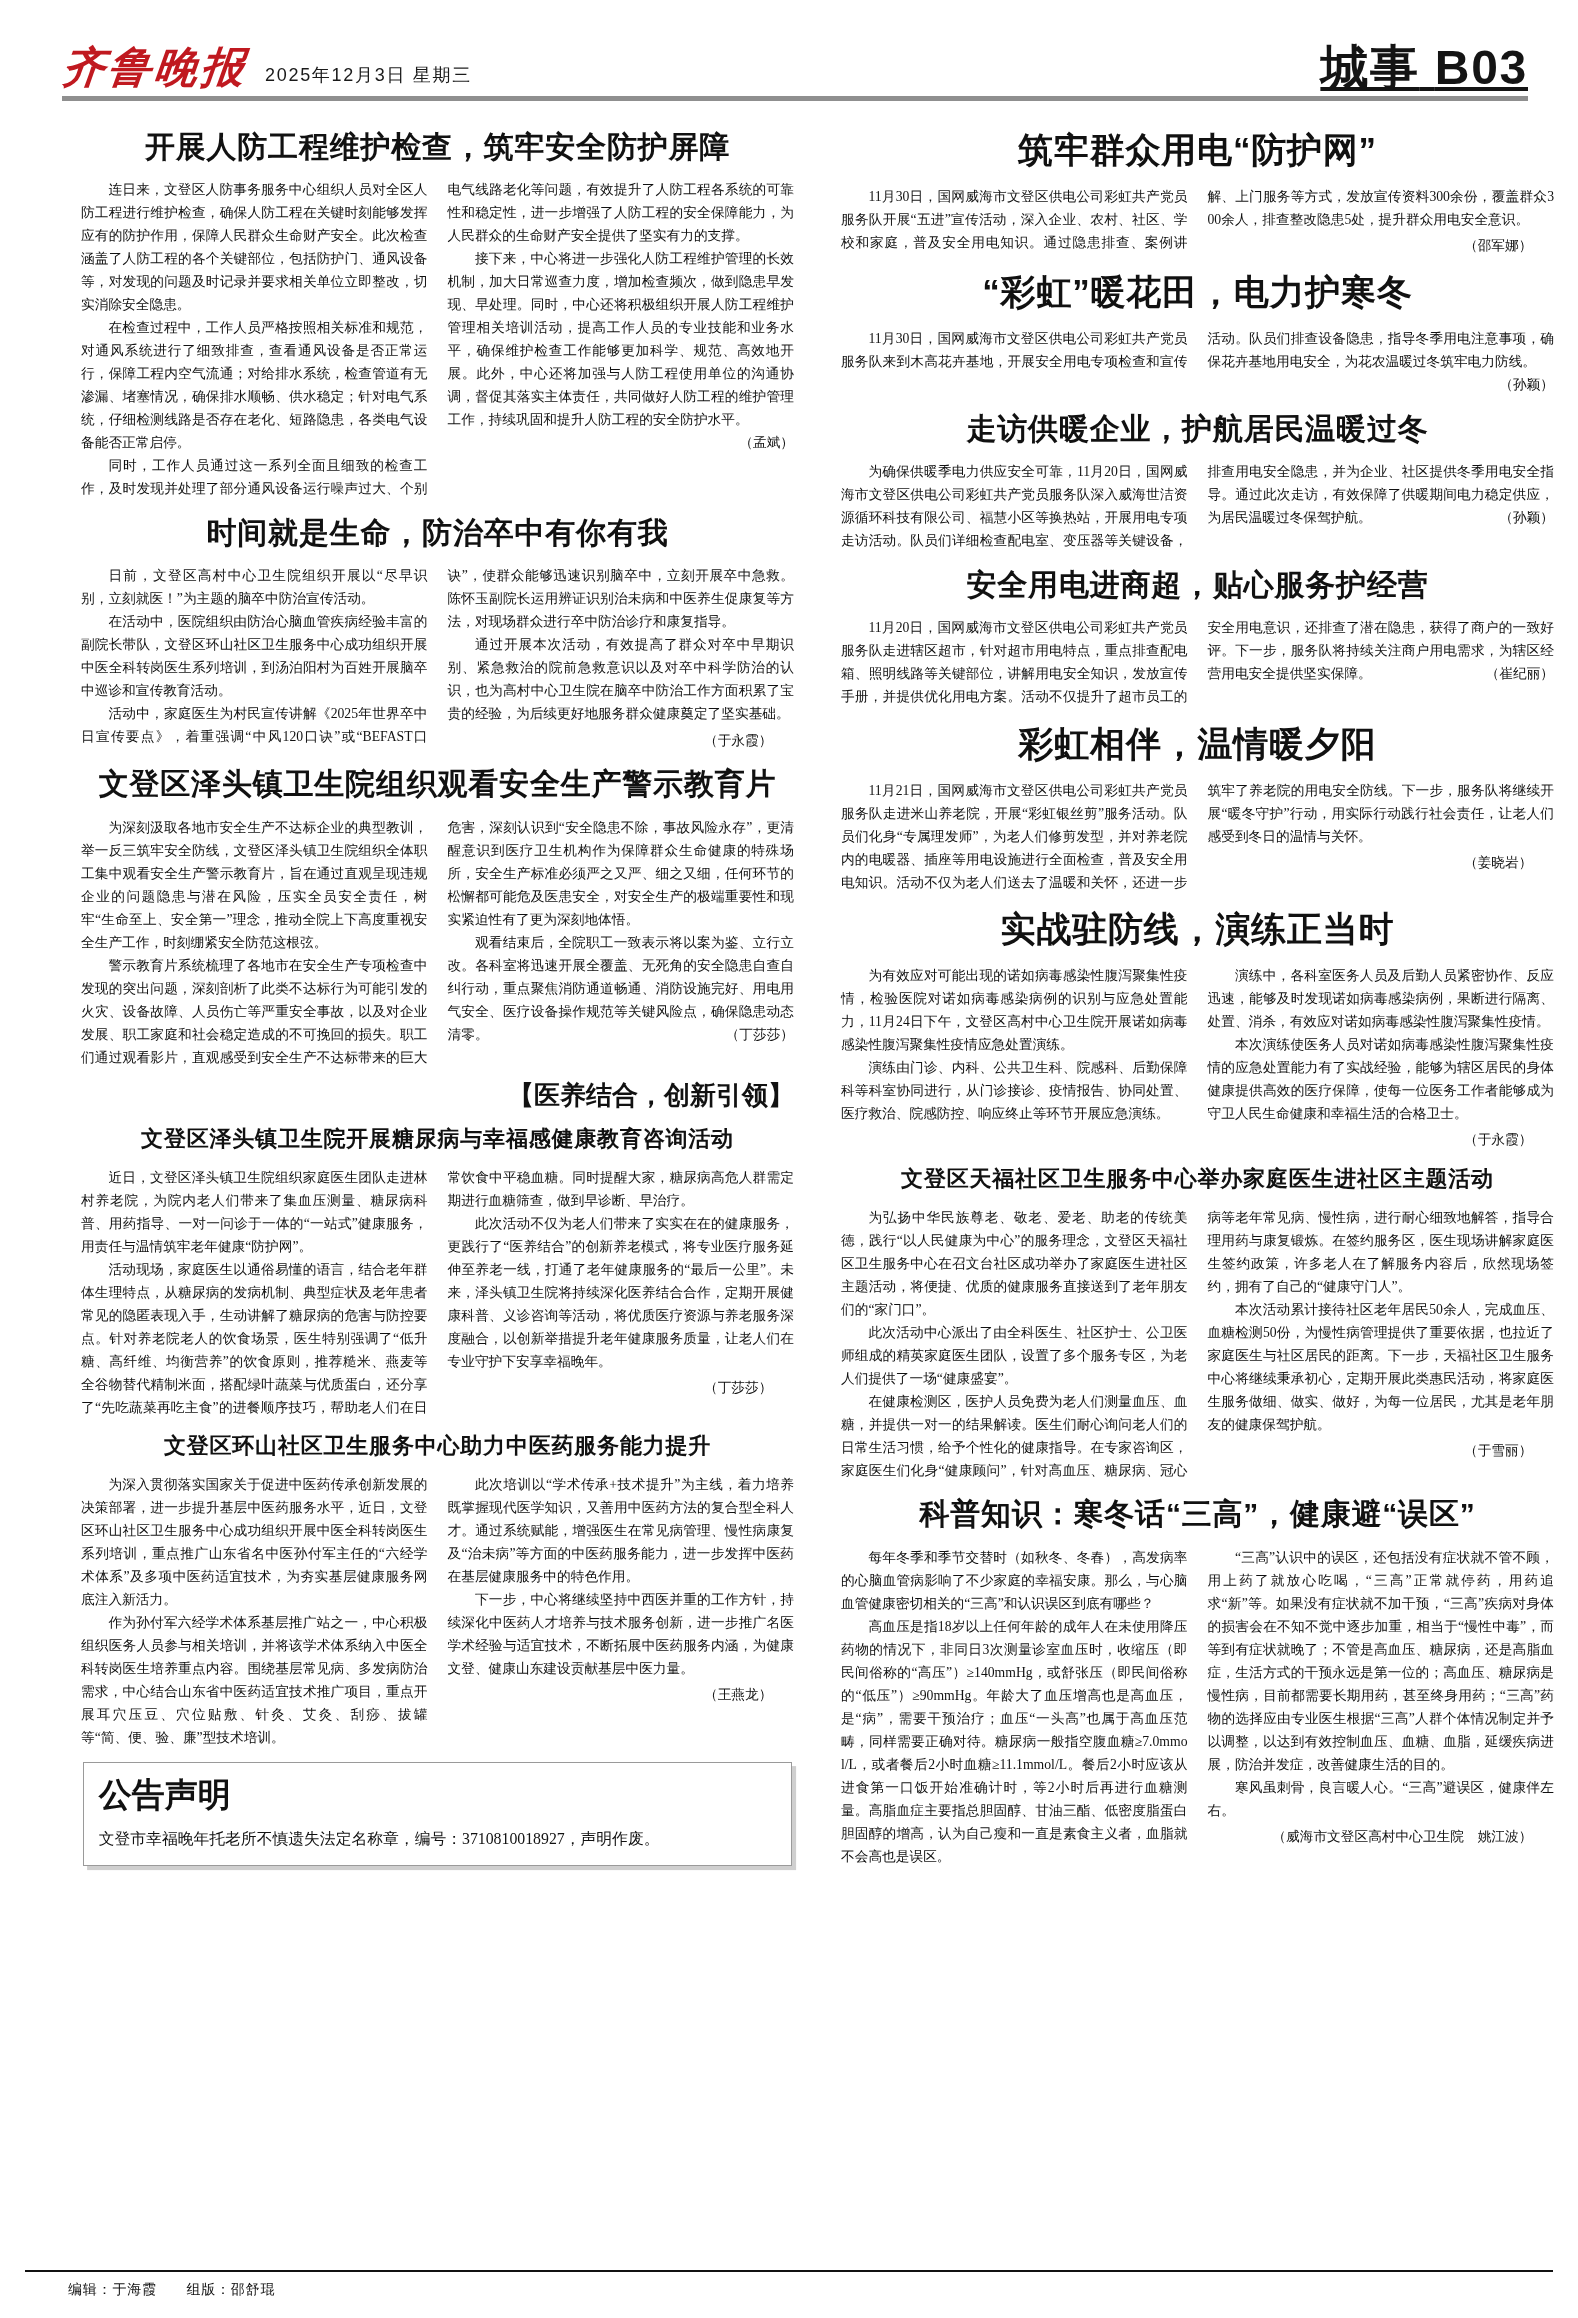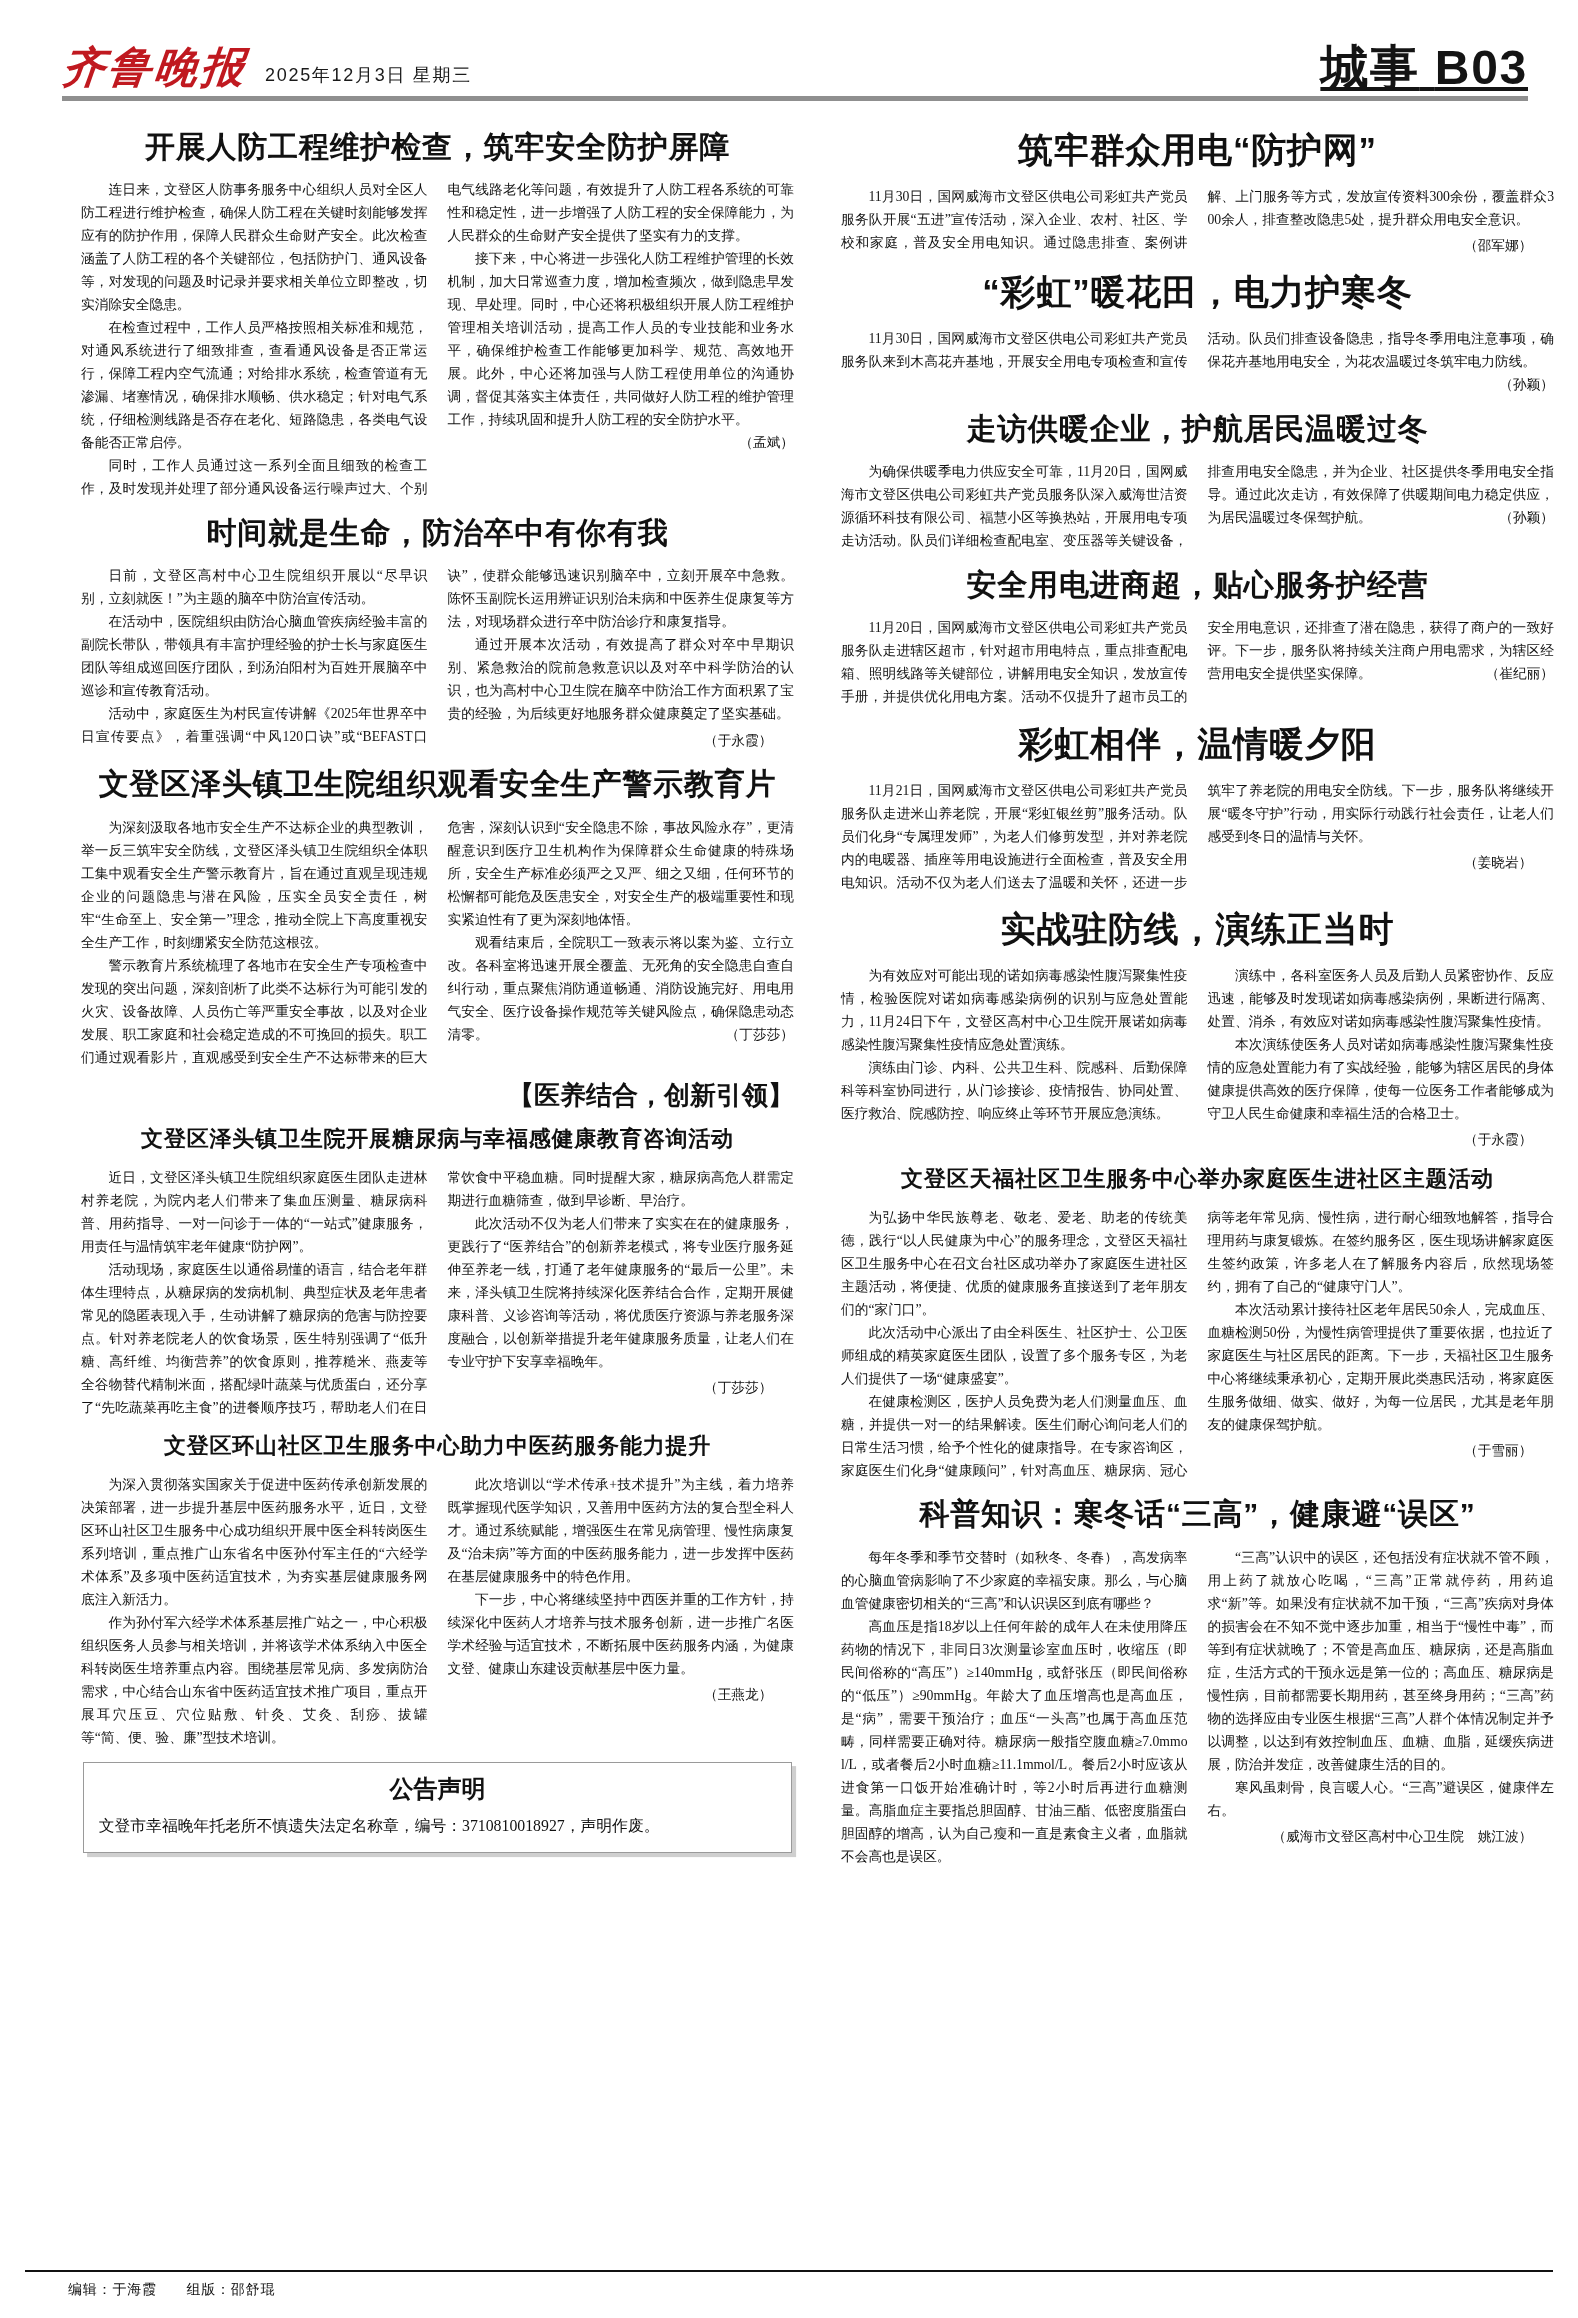--- a/index.html
+++ b/index.html
@@ -78,23 +78,23 @@
   }
   
   .notice-box{
     margin:8.3px 1.7px 0 1.7px;
     border:1.7px solid #9a9a9a;
     box-shadow:4.1px 4.1px 0 #cfcfcf;
     padding:8.3px 15px 13.3px 15px;
     background:#fff;
   }
   .notice-title{
-    text-align:center;
+    text-align:left;
     font-family:Liberation Serif, serif;
-    font-weight:bold;font-size:24px;
+    font-weight:bold;font-size:33px;
     margin:1.7px 0 8.3px 0;
   }
   .notice-body{
     font-size:15.8px;line-height:25px;text-align:justify;
     word-break:break-all;
   }
   
   .footer-rule{
     position:absolute;left:25px;right:25px;top:2270px;height:1.7px;background:#111;
   }
@@ -127,21 +127,21 @@
             <p>连日来，文登区人防事务服务中心组织人员对全区人防工程进行维护检查，确保人防工程在关键时刻能够发挥应有的防护作用，保障人民群众生命财产安全。此次检查涵盖了人防工程的各个关键部位，包括防护门、通风设备等，对发现的问题及时记录并要求相关单位立即整改，切实消除安全隐患。</p>
             <p>在检查过程中，工作人员严格按照相关标准和规范，对通风系统进行了细致排查，查看通风设备是否正常运行，保障工程内空气流通；对给排水系统，检查管道有无渗漏、堵塞情况，确保排水顺畅、供水稳定；针对电气系统，仔细检测线路是否存在老化、短路隐患，各类电气设备能否正常启停。</p>
             <p>同时，工作人员通过这一系列全面且细致的检查工作，及时发现并处理了部分通风设备运行噪声过大、个别电气线路老化等问题，有效提升了人防工程各系统的可靠性和稳定性，进一步增强了人防工程的安全保障能力，为人民群众的生命财产安全提供了坚实有力的支撑。</p>
             <p>接下来，中心将进一步强化人防工程维护管理的长效机制，加大日常巡查力度，增加检查频次，做到隐患早发现、早处理。同时，中心还将积极组织开展人防工程维护管理相关培训活动，提高工作人员的专业技能和业务水平，确保维护检查工作能够更加科学、规范、高效地开展。此外，中心还将加强与人防工程使用单位的沟通协调，督促其落实主体责任，共同做好人防工程的维护管理工作，持续巩固和提升人防工程的安全防护水平。<span class="byline-inline">（孟斌）</span></p>
           </div>
         </article>
         <article class="article">
           <h2 class="article-title t-md">时间就是生命，防治卒中有你有我</h2>
           <div class="article-body">
             <p>日前，文登区高村中心卫生院组织开展以“尽早识别，立刻就医！”为主题的脑卒中防治宣传活动。</p>
-            <p>在活动中，医院组织由防治心脑血管疾病经验丰富的副院长带队，带领具有丰富护理经验的护士长与家庭医生团队等组成巡回医疗团队，到汤泊阳村为百姓开展脑卒中巡诊和宣传教育活动。</p>
+            <p>在活动中，医院组织由防治心脑血管疾病经验丰富的副院长带队，文登区环山社区卫生服务中心成功组织开展中医全科转岗医生系列培训，到汤泊阳村为百姓开展脑卒中巡诊和宣传教育活动。</p>
             <p>活动中，家庭医生为村民宣传讲解《2025年世界卒中日宣传要点》，着重强调“中风120口诀”或“BEFAST口诀”，使群众能够迅速识别脑卒中，立刻开展卒中急救。陈怀玉副院长运用辨证识别治未病和中医养生促康复等方法，对现场群众进行卒中防治诊疗和康复指导。</p>
             <p>通过开展本次活动，有效提高了群众对卒中早期识别、紧急救治的院前急救意识以及对卒中科学防治的认识，也为高村中心卫生院在脑卒中防治工作方面积累了宝贵的经验，为后续更好地服务群众健康奠定了坚实基础。</p>
             <div class="byline-line">（于永霞）</div>
           </div>
         </article>
         <article class="article">
           <h2 class="article-title t-md">文登区泽头镇卫生院组织观看安全生产警示教育片</h2>
           <div class="article-body">
             <p>为深刻汲取各地市安全生产不达标企业的典型教训，举一反三筑牢安全防线，文登区泽头镇卫生院组织全体职工集中观看安全生产警示教育片，旨在通过直观呈现违规企业的问题隐患与潜在风险，压实全员安全责任，树牢“生命至上、安全第一”理念，推动全院上下高度重视安全生产工作，时刻绷紧安全防范这根弦。</p>
             <p>警示教育片系统梳理了各地市在安全生产专项检查中发现的突出问题，深刻剖析了此类不达标行为可能引发的火灾、设备故障、人员伤亡等严重安全事故，以及对企业发展、职工家庭和社会稳定造成的不可挽回的损失。职工们通过观看影片，直观感受到安全生产不达标带来的巨大危害，深刻认识到“安全隐患不除，事故风险永存”，更清醒意识到医疗卫生机构作为保障群众生命健康的特殊场所，安全生产标准必须严之又严、细之又细，任何环节的松懈都可能危及医患安全，对安全生产的极端重要性和现实紧迫性有了更为深刻地体悟。</p>

